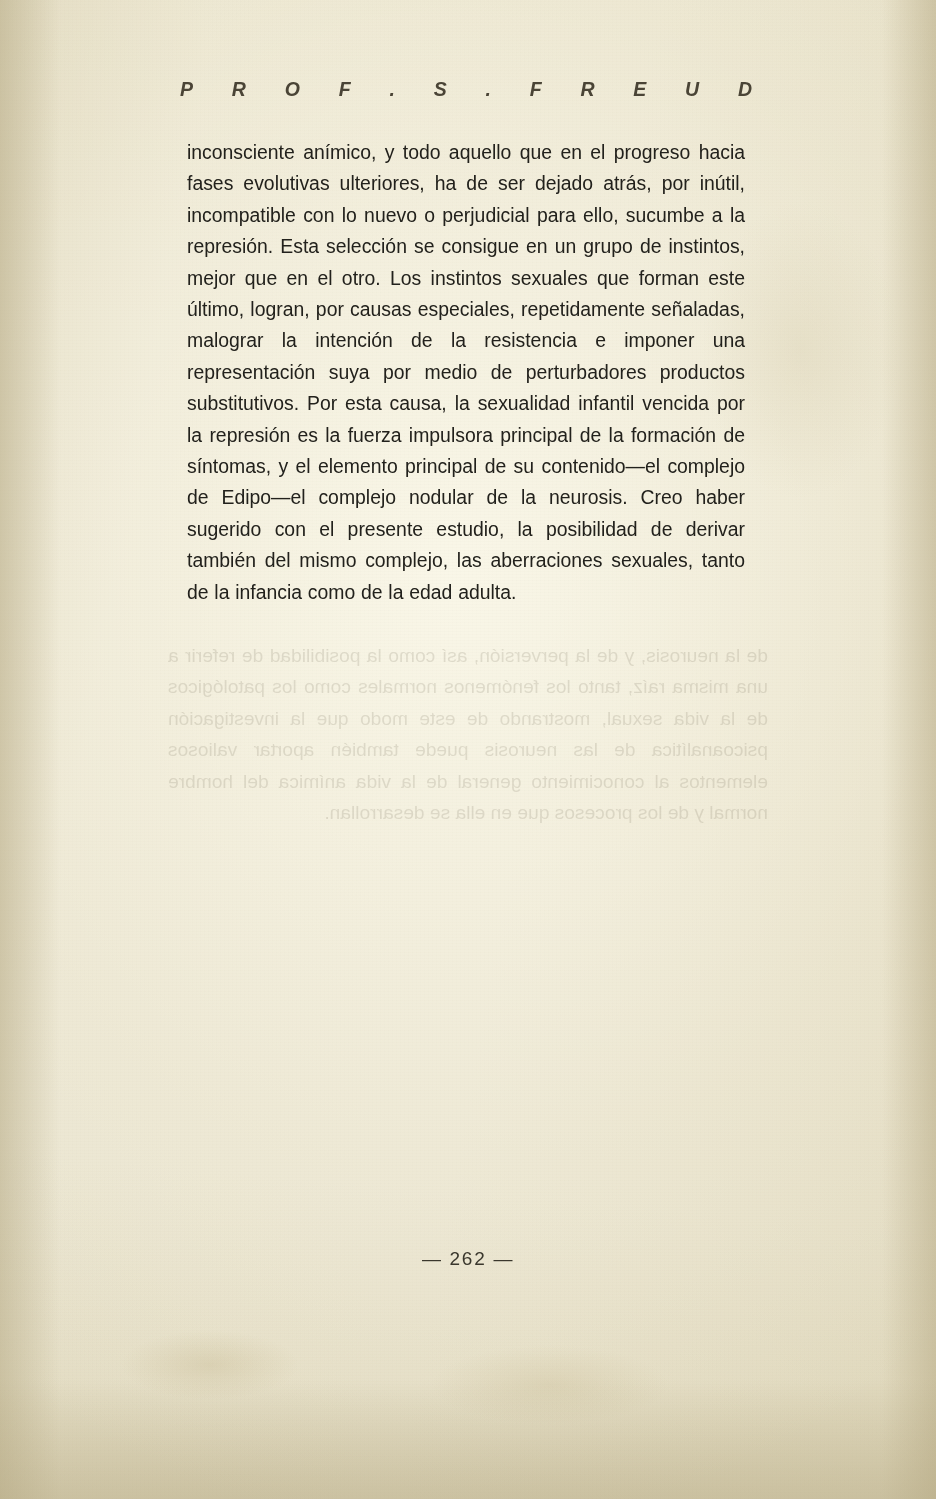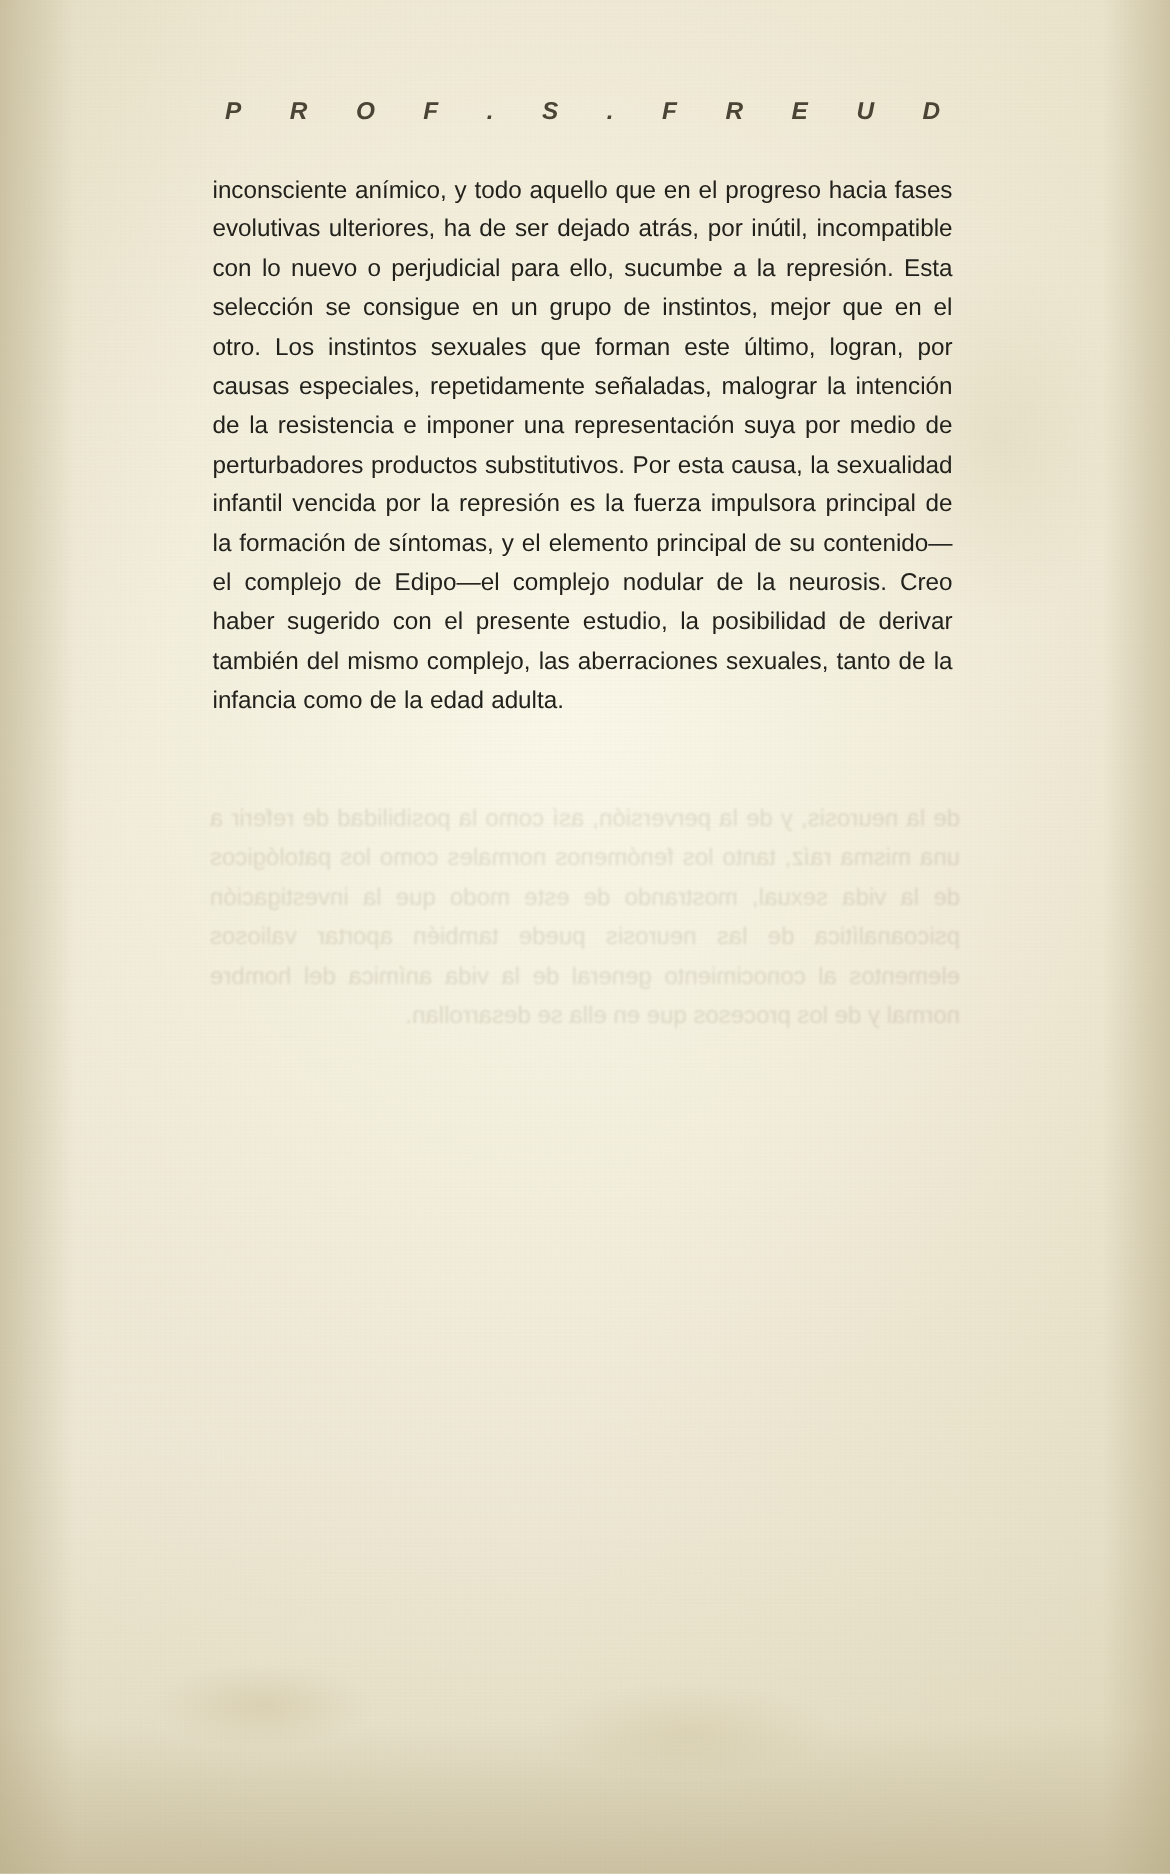--- a/index.html
+++ b/index.html
@@ -56,21 +56,21 @@
   }
   .body-text {
     font-size: 19.4px;
     line-height: 31.4px;
     color: #22211c;
     text-align: justify;
     text-justify: inter-word;
     word-spacing: 0.02em;
   }
   .body-text p {
-    margin: 0;
+    margin: 17px;
   }
   
   .showthrough {
     position: absolute;
     left: 168px;
     top: 640px;
     width: 600px;
     height: 600px;
     opacity: 0.17;
     transform: scaleX(-1);
@@ -148,17 +148,18 @@
       <span>U</span>
       <span>D</span>
     </div>
 
     <div class="body-text">
       <p>inconsciente anímico, y todo aquello que en el progreso hacia fases evolutivas ulteriores, ha de ser dejado atrás, por inútil, incompatible con lo nuevo o perjudicial para ello, sucumbe a la represión. Esta selección se consigue en un grupo de instintos, mejor que en el otro. Los instintos sexuales que forman este último, logran, por causas especiales, repetidamente señaladas, malograr la intención de la resistencia e imponer una representación suya por medio de perturbadores productos substitutivos. Por esta causa, la sexualidad infantil vencida por la represión es la fuerza impulsora principal de la formación de síntomas, y el elemento principal de su contenido—el complejo de Edipo—el complejo nodular de la neurosis. Creo haber sugerido con el presente estudio, la posibilidad de derivar también del mismo complejo, las aberraciones sexuales, tanto de la infancia como de la edad adulta.</p>
     </div>
 
   </div>
 
+  <div class="folio">— 262 —</div>
 
   <div class="edge-shadow-left"></div>
   <div class="edge-shadow-right"></div>
   <div class="edge-shadow-bottom"></div>
 </div>
 
 </body></html>

